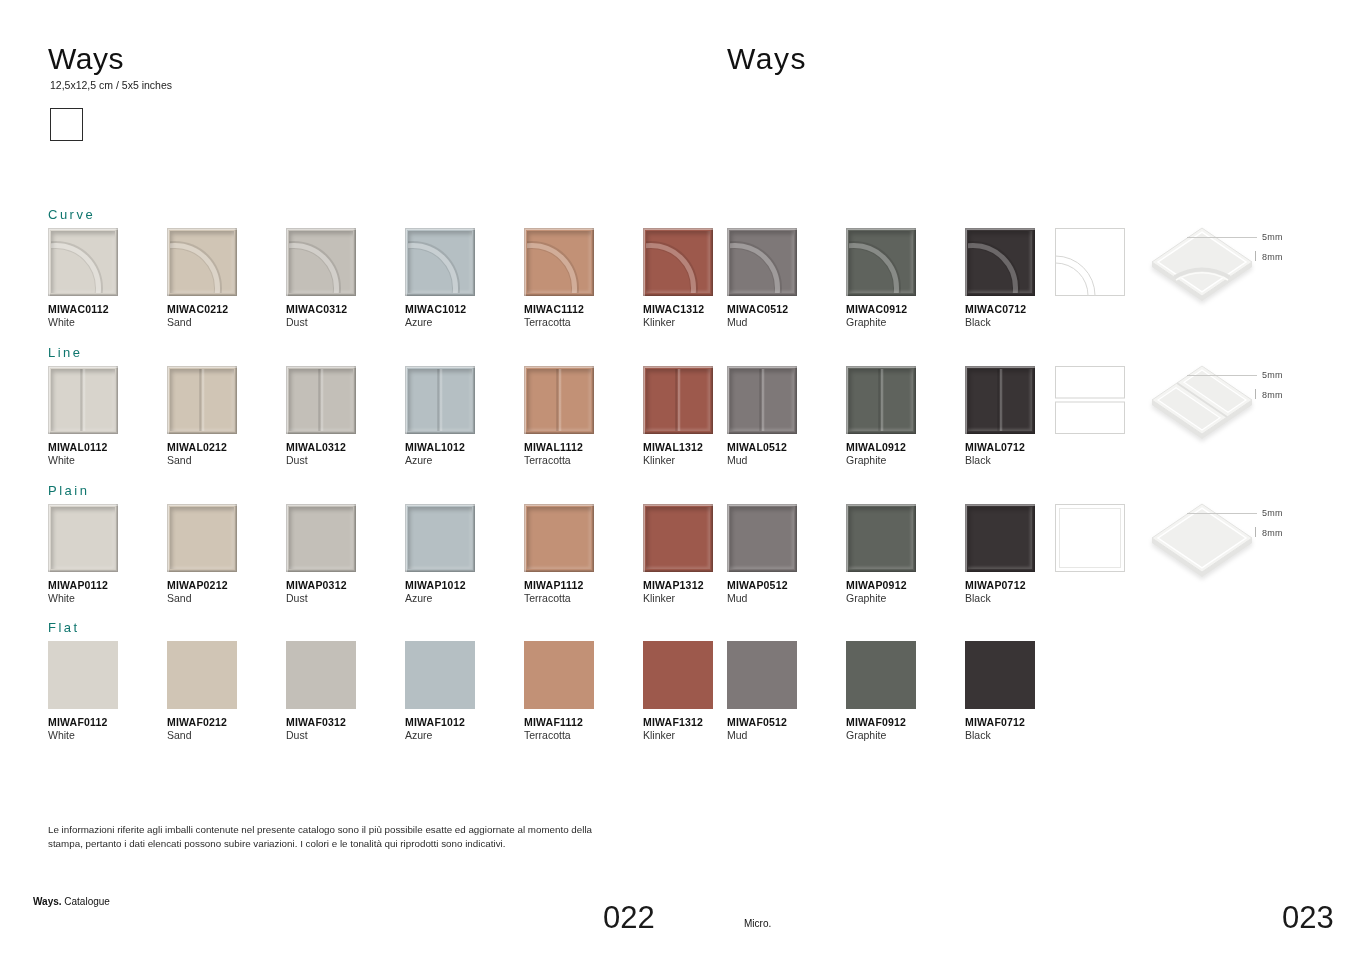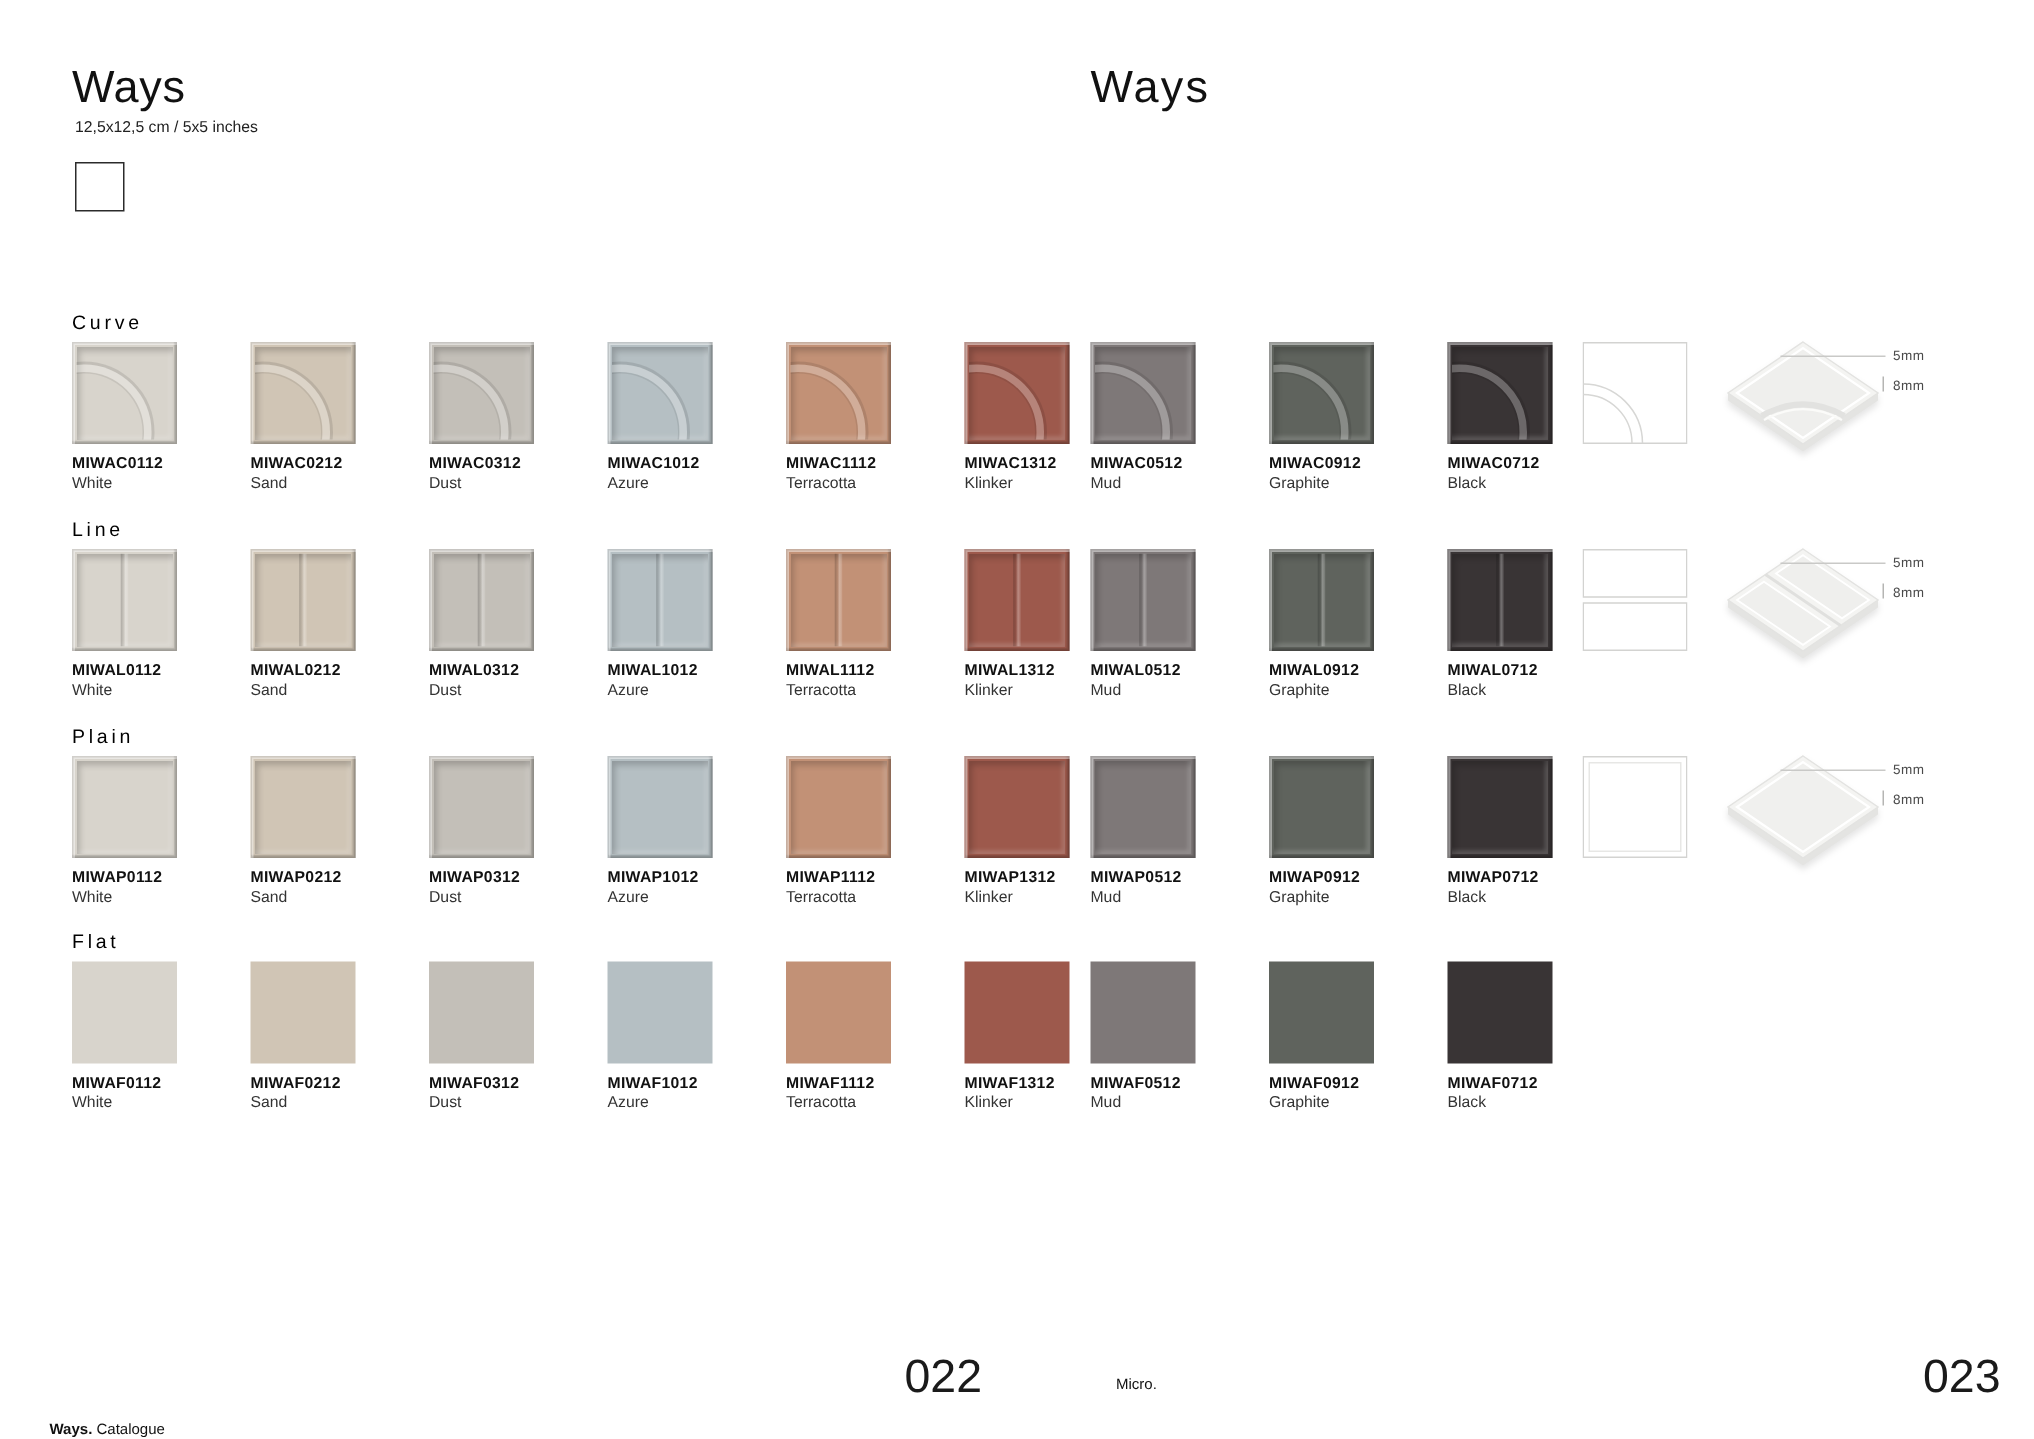--- a/index.html
+++ b/index.html
@@ -5,21 +5,21 @@
   html,body{margin:0;padding:0;background:#ffffff}
   .canvas{position:relative;width:1356px;height:959px;background:#ffffff;
           font-family:"Liberation Sans",sans-serif;color:#111;overflow:hidden}
 
   .lp-title{position:absolute;left:48px;top:42px;font-size:30px;letter-spacing:.5px;color:#111}
   .rp-title{position:absolute;left:727px;top:42px;font-size:30px;letter-spacing:1.5px;color:#111}
   .lp-sub{position:absolute;left:50px;top:79px;font-size:10.5px;color:#222}
   .sample{position:absolute;left:50px;top:108px;width:31px;height:31px;border:1.5px solid #2b2b2b;background:#fff}
 
   .section{position:absolute;left:0;width:1356px;height:132px}
-  .section-label{position:absolute;left:48px;top:0;font-size:13px;letter-spacing:2.5px;color:#000000}
+  .section-label{position:absolute;left:48px;top:0;font-size:13px;letter-spacing:2.5px;color:#0f766e}
   .tiles{position:absolute;top:21px;display:flex;gap:26px}
   .tiles-left{left:48px}
   .tiles-right{left:727px}
   .cell{width:93px}
   .tile{width:70px;height:68px;position:relative}
   .t-curve,.t-line,.t-plain{box-shadow:inset 0 0 0 1px rgba(0,0,0,.10),
        inset 2px 2px 0 rgba(255,255,255,.45), inset -2px -2px 1px rgba(0,0,0,.18)}
   .t-flat{box-shadow:none}
   .face{position:absolute;inset:3px;overflow:hidden;
        box-shadow:inset 2px 3px 4px rgba(0,0,0,.20), inset -2px -2px 3px rgba(255,255,255,.18)}
@@ -40,21 +40,21 @@
   .leader{position:absolute;left:132px;top:9px;width:70px;height:1px;background:#c9c9c7}
   .tick{position:absolute;left:200px;top:23px;width:1px;height:10px;background:#b5b5b3}
   .dlab{position:absolute;font-size:9px;color:#4a4a4a;letter-spacing:.3px}
   .d-top{left:207px;top:4px}
   .d-side{left:207px;top:24px}
 
   .disc{position:absolute;left:48px;width:548px;font-size:9.8px;line-height:1.38;color:#1f1f1f}
   .disc-en{top:790px}
   .disc-it{top:823px;color:#2b2b2b}
 
-  .foot-left{position:absolute;left:33px;top:948px;font-size:10px;color:#111}
+  .foot-left{position:absolute;left:33px;top:896px;font-size:10px;color:#111}
   .foot-left b{font-weight:700}
   .foot-mid{position:absolute;left:744px;top:918px;font-size:10px;font-weight:400;color:#111}
   .pn{position:absolute;top:900px;font-size:31px;color:#1a1a1a}
   .pn-left{left:603px}
   .pn-right{left:1282px}
 </style>
 </head>
 <body>
 
 <div class="canvas">
@@ -413,18 +413,19 @@
           </div>
           <div class="cell">
             <div class="tile t-flat" style="background: rgb(57, 52, 53);"></div>
             <div class="code">MIWAF0712</div>
             <div class="cname">Black</div>
           </div>
         </div>
       </div>
     </div>
 
+  <div class="disc disc-it">Le informazioni riferite agli imballi contenute nel presente catalogo sono il più possibile esatte ed aggiornate al momento della stampa, pertanto i dati elencati possono subire variazioni. I colori e le tonalità qui riprodotti sono indicativi.</div>
 
   <div class="foot-left"><b>Ways.</b> <span>Catalogue</span></div>
   <div class="pn pn-left">022</div>
   <div class="foot-mid">Micro.</div>
   <div class="pn pn-right">023</div>
 </div>
 
 </body></html>

